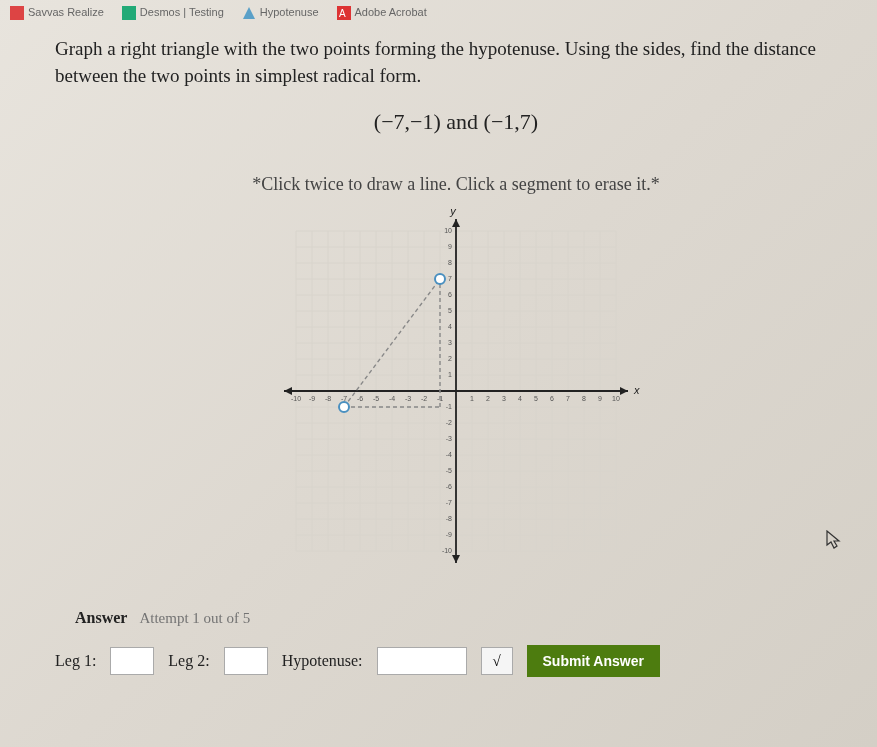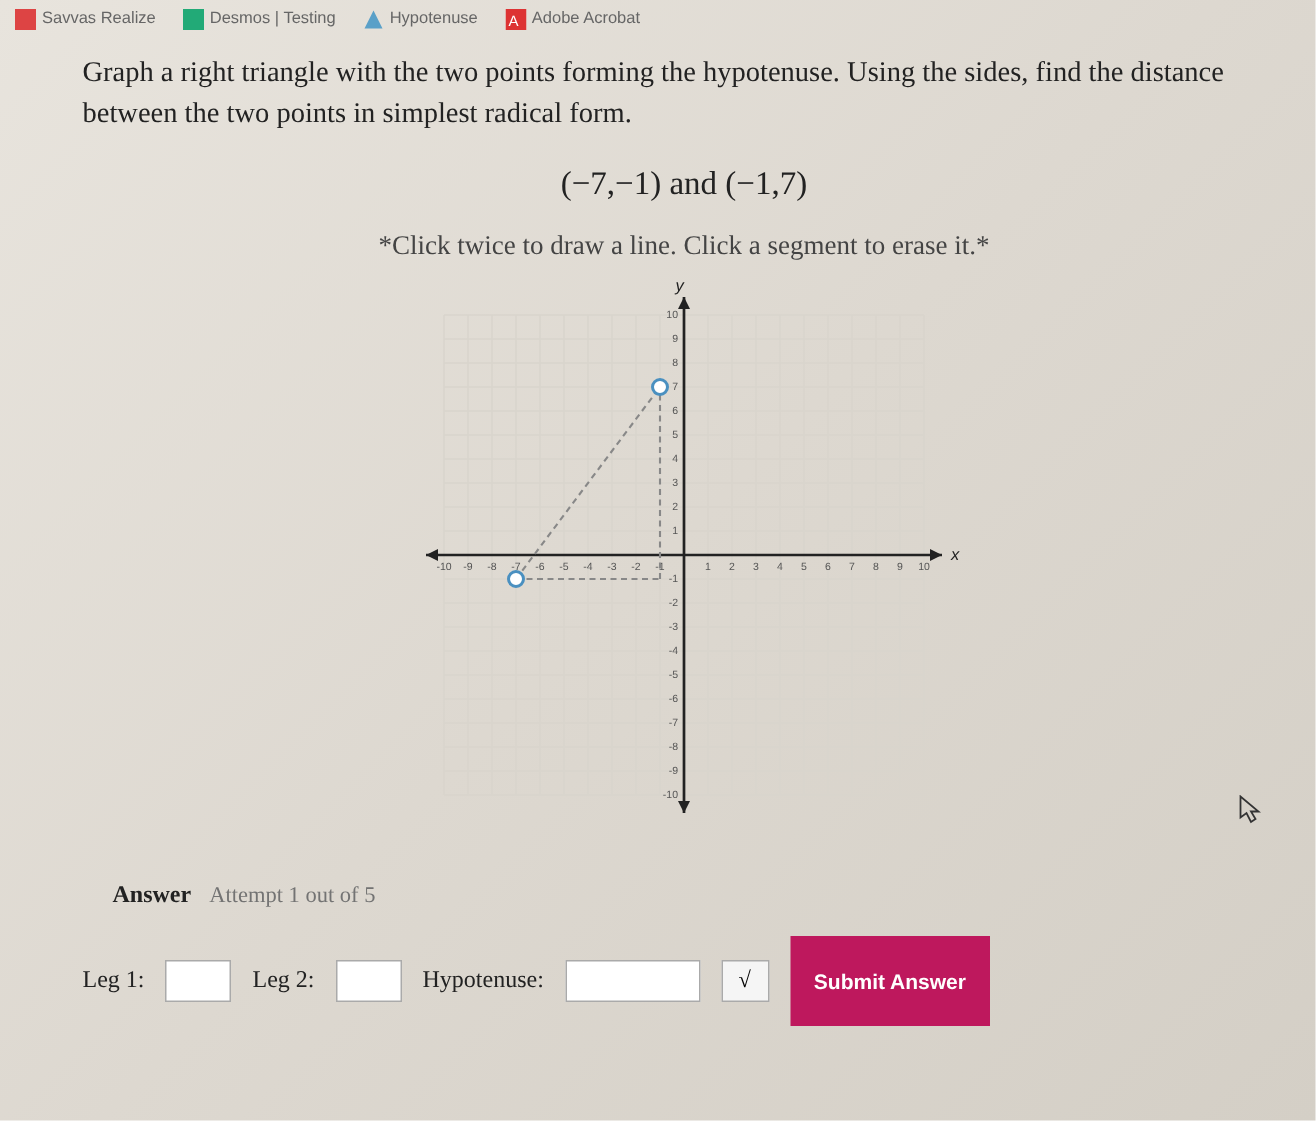--- a/index.html
+++ b/index.html
@@ -26,21 +26,21 @@
   .question {
     font-size: 19px;
     color: #222;
     line-height: 1.4;
     margin-bottom: 20px;
   }
   .points {
     text-align: center;
     font-size: 22px;
     color: #222;
-    margin-bottom: 18px;
+    margin-bottom: 39px;
     font-family: 'Times New Roman', serif;
   }
   .hint {
     text-align: center;
     font-size: 18px;
     color: #444;
     margin-bottom: 6px;
   }
   .graph-wrap { display:flex; justify-content:center; }
   .graph {
@@ -63,22 +63,22 @@
     width: 90px; height: 28px;
     border:1px solid #aaa; background:#fff;
     font-size:14px; padding:2px 4px;
   }
   .sqrt-btn {
     width:32px; height:28px; border:1px solid #aaa;
     background:#f5f5f5; display:flex; align-items:center;
     justify-content:center; font-size:15px; cursor:pointer;
   }
   .submit {
-    background:#be185d; color:#fff; border:none;
-    padding: 22px 16px; font-size:14px; font-weight:bold;
+    background:#4d7c0f; color:#fff; border:none;
+    padding: 8px 16px; font-size:14px; font-weight:bold;
     cursor:pointer; font-family: Arial, sans-serif;
   }
   .cursor-arrow {
     position:absolute; right:35px; top:530px;
     font-size:18px; color:#333;
   }
   svg text { font-family: Arial, sans-serif; }
 </style>
 </head>
 <body>

